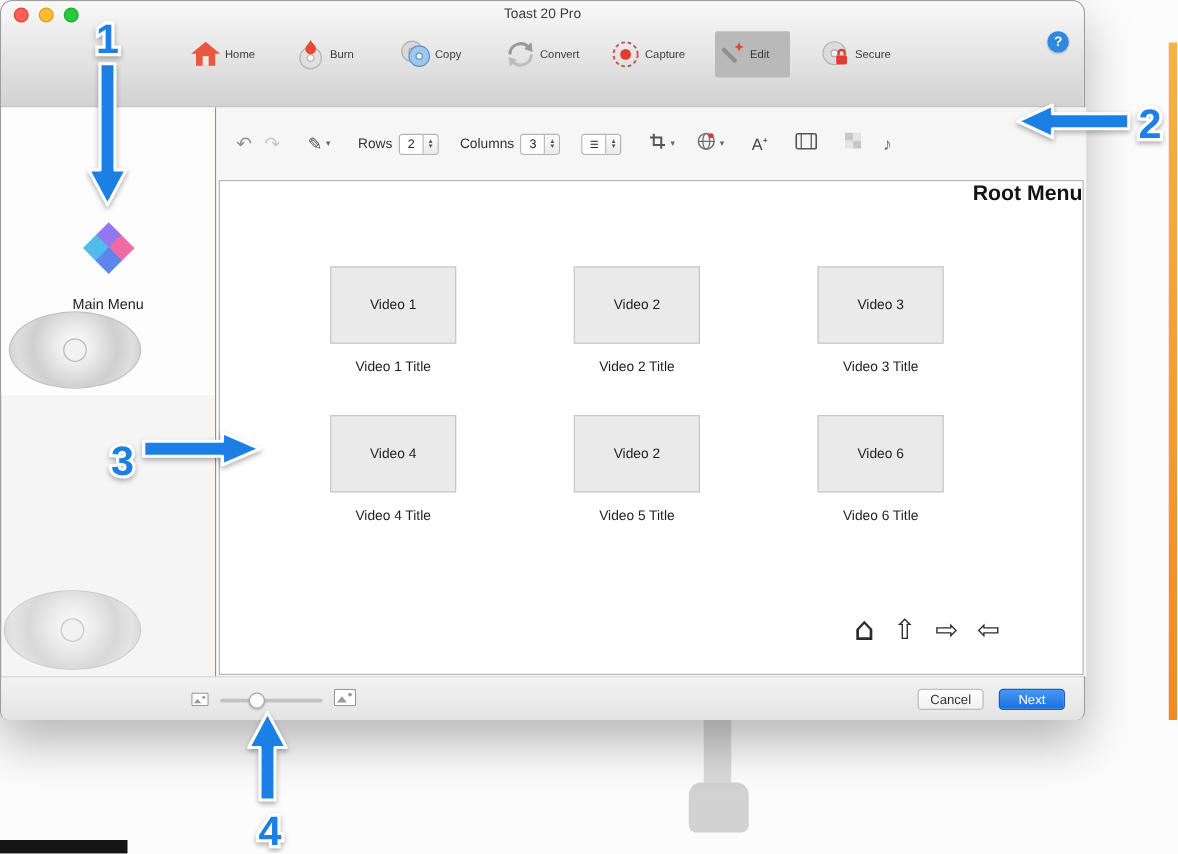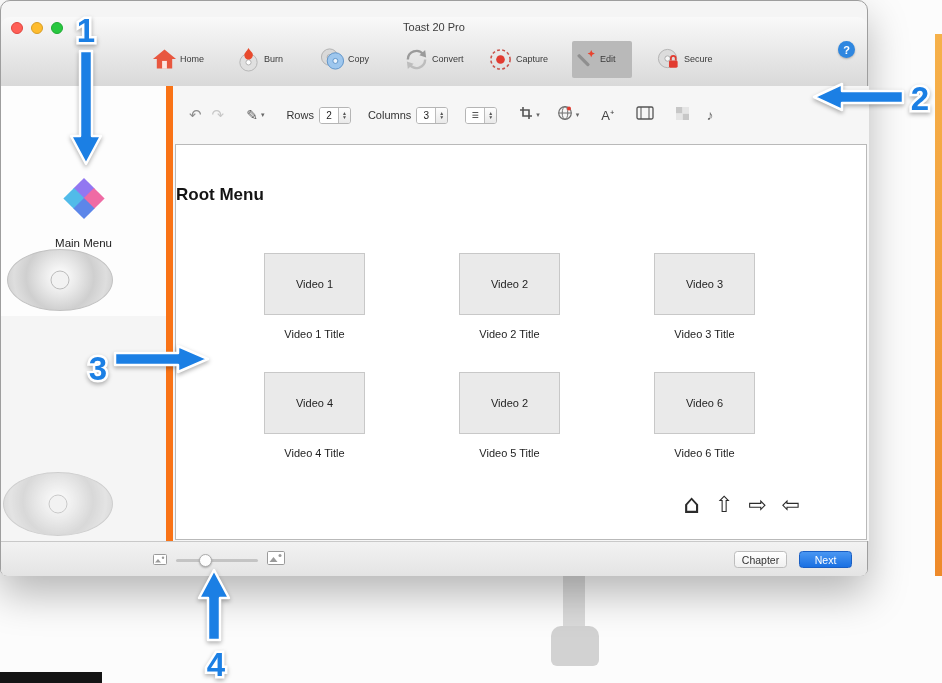--- a/index.html
+++ b/index.html
@@ -11,38 +11,38 @@
     background:linear-gradient(#f6b14a,#ee8a2a); }
   .mic-pole { position:absolute; left:563px; top:538px; width:22px; height:102px; background:#dadada; border-radius:3px; }
   .mic-base { position:absolute; left:551px; top:626px; width:48px; height:40px; background:#d2d2d2; border-radius:10px 10px 6px 6px; }
   .dark-strip { position:absolute; left:0; top:672px; width:102px; height:11px; background:#141414; }
 
   
   .window { position:absolute; left:0; top:0; width:868px; height:576px; background:#f5f5f5;
     border:1px solid #9e9e9e; border-radius:10px 10px 7px 7px; box-shadow:0 18px 40px rgba(0,0,0,.28); }
 
   .header { position:absolute; left:0; top:0; width:100%; height:85px;
-    background:linear-gradient(#f9f9f9,#d2d2d2); border-bottom:1px solid #a6a6a6; border-radius:9px 9px 0 0;margin-top:16px; }
+    background:linear-gradient(#f9f9f9,#d2d2d2); border-bottom:1px solid #a6a6a6; border-radius:9px 9px 0 0; }
   .lights { position:absolute; left:10px; top:5px; display:flex; gap:8px; }
   .light { width:12px; height:12px; border-radius:50%; }
   .l-red{background:#ff5f57;border:1px solid #e0443e} .l-yellow{background:#febc2e;border:1px solid #d89e24} .l-green{background:#28c840;border:1px solid #1eaa33}
   .window-title { position:absolute; left:0; right:0; top:4px; text-align:center; font-size:11px; color:#3c3c3c; }
 
   .app-toolbar { position:absolute; left:139px; top:24px; display:flex; }
   .app-item { width:84px; display:flex; justify-content:center; cursor:default; }
   .pill { width:60px; padding:5px 0 6px; display:flex; flex-direction:row; align-items:center; gap:3px; border-radius:2px; }
   .app-item.selected .pill { background:#b9b9b9; }
   .app-icon { height:26px; display:flex; align-items:center; justify-content:center; }
   .app-label { font-size:9px; color:#3a3a3a; }
   .help-btn { position:absolute; right:12px; top:24px; width:17px; height:17px; border-radius:50%;
     background:#2f87e0; color:#fff; font-size:11px; font-weight:bold; display:flex; align-items:center;
     justify-content:center; box-shadow:0 1px 2px rgba(0,0,0,.25); }
 
   
-  .sidebar { position:absolute; left:0; top:85px; width:172px; height:455px; border-right:7px solid #f97316; }
+  .sidebar { position:absolute; left:0; top:85px; width:172px; height:455px; border-right:1px solid #f97316; }
   .side-item { width:100%; display:flex; flex-direction:column; align-items:center; }
   .side-main { height:230px; background:#fdfdfd; padding-top:88px; }
   .side-chapter { height:225px; background:#e3e3e3; padding-top:84px; }
   .side-label { font-size:11.5px; margin-top:13px; }
   .side-main .side-label { color:#1d1d1d; }
   .side-chapter .side-label { color:#8e8e8e; }
   .disc { position:absolute; border-radius:50%; border:1px solid #c2c2c2;
     background:radial-gradient(circle at 50% 45%, #fafafa 8%, #e7e7e7 30%, #cfcfcf 55%, #dedede 75%, #c6c6c6 100%); }
   .disc::after { content:""; position:absolute; left:50%; top:50%; width:17px; height:17px;
     transform:translate(-50%,-50%); border-radius:50%; background:#f2f2f2; border:1px solid #bbb; }
@@ -63,21 +63,21 @@
   .step-val { min-width:18px; padding:0 3px; font-size:10px; display:flex; align-items:center; justify-content:center; background:#fff; color:#222; }
   .step-arrows { width:12px; display:flex; flex-direction:column; align-items:center; justify-content:center;
     background:linear-gradient(#fdfdfd,#e9e9e9); border-left:1px solid #bcbcbc; }
   .step-arrows i { font-style:normal; font-size:5px; line-height:4.5px; color:#555; }
   .atext { font-size:13px; color:#444; }
   .music { font-size:14px; color:#666; }
   .dim { opacity:.5; }
 
   
   .canvas { position:absolute; left:2px; top:58px; width:692px; height:396px; background:#fff; border:1px solid #b9b9b9; }
-  .canvas-title { text-align:left; margin-top:40px; font-size:17px; font-weight:600; color:#141414; }
+  .canvas-title { text-align:right; font-size:17px; font-weight:600; color:#141414; }
   .grid { margin:48px 0 0 88px; display:grid; grid-template-columns:repeat(3,101px); column-gap:94px; row-gap:32px; justify-content:start; }
   .tile { width:101px; height:62px; background:#eaeaea; border:1px solid #c8c8c8; display:flex; align-items:center; justify-content:center; }
   .tile span { font-size:11px; color:#1e1e1e; }
   .caption { margin-top:13px; text-align:center; font-size:11px; color:#1e1e1e; }
   .nav { position:absolute; right:66px; bottom:20px; display:flex; gap:15px; align-items:center;
     font-family:"DejaVu Sans", sans-serif; font-size:22px; color:#2b2b2b; }
   .nav-home { font-size:26px; }
 
   
   .bottombar { position:absolute; left:0; top:540px; width:100%; height:35px;
@@ -375,21 +375,21 @@
         </span>
         <span>
           <svg width="18" height="14" viewBox="0 0 18 14">
               <rect x="0.5" y="0.5" width="17" height="13" rx="1.2" fill="#fff" stroke="#9a9a9a"></rect>
               <path d="M2.5 11 L6.5 6 L10.5 11 Z" fill="#9a9a9a"></path>
               <circle cx="13" cy="4.6" r="1.5" fill="#9a9a9a"></circle>
             </svg>
         </span>
       </div>
       <div class="btns">
-        <button class="btn btn-cancel">Chapter</button>
+        <button class="btn btn-cancel">Cancel</button>
         <button class="btn btn-next">Next</button>
       </div>
     </div>
   </div>
 
   <svg class="ann" style="left:64px; top:6px;" width="44" height="44">
     <text class="num" x="22" y="36" text-anchor="middle">1</text>
   </svg>
   <svg class="ann" style="left:68px; top:48px;" width="36" height="120" viewBox="0 0 36 120">
     <polygon class="arrow" points="12,3 24,3 24,88 33,88 18,116 3,88 12,88"></polygon>

